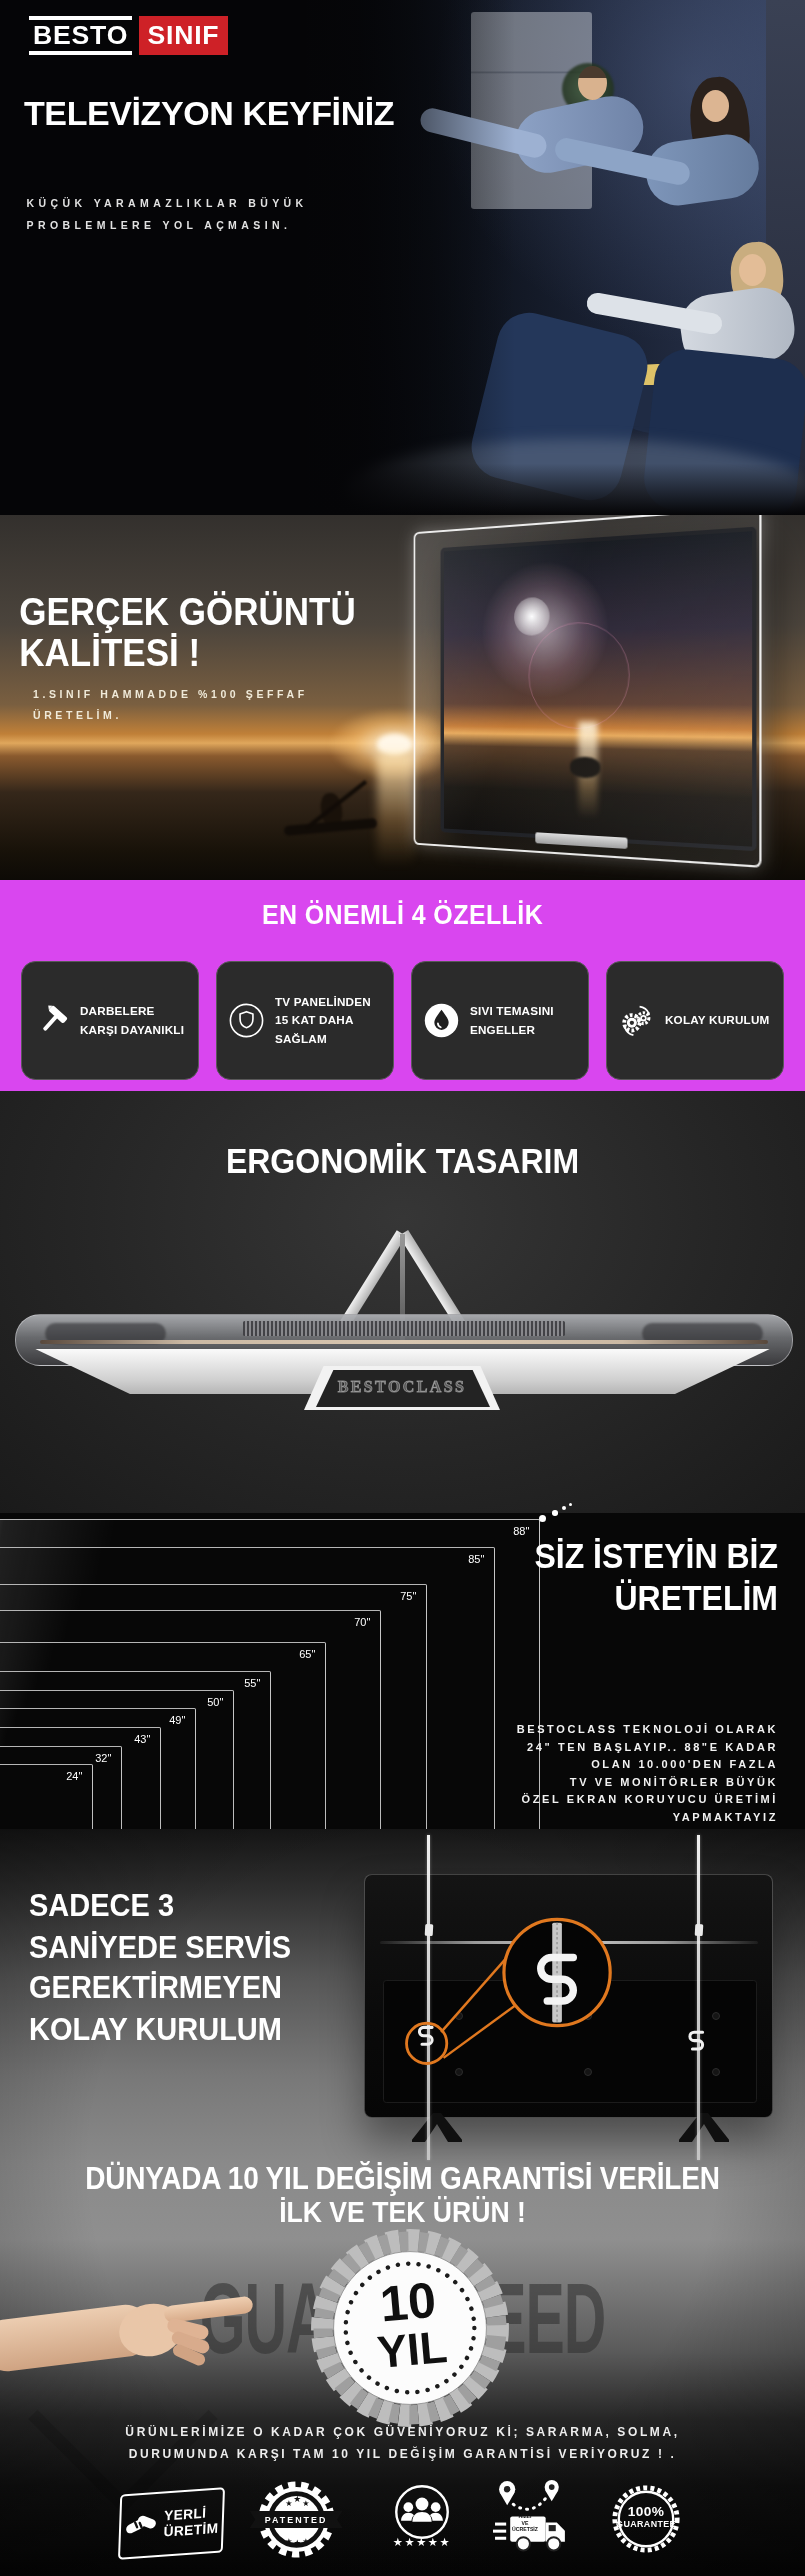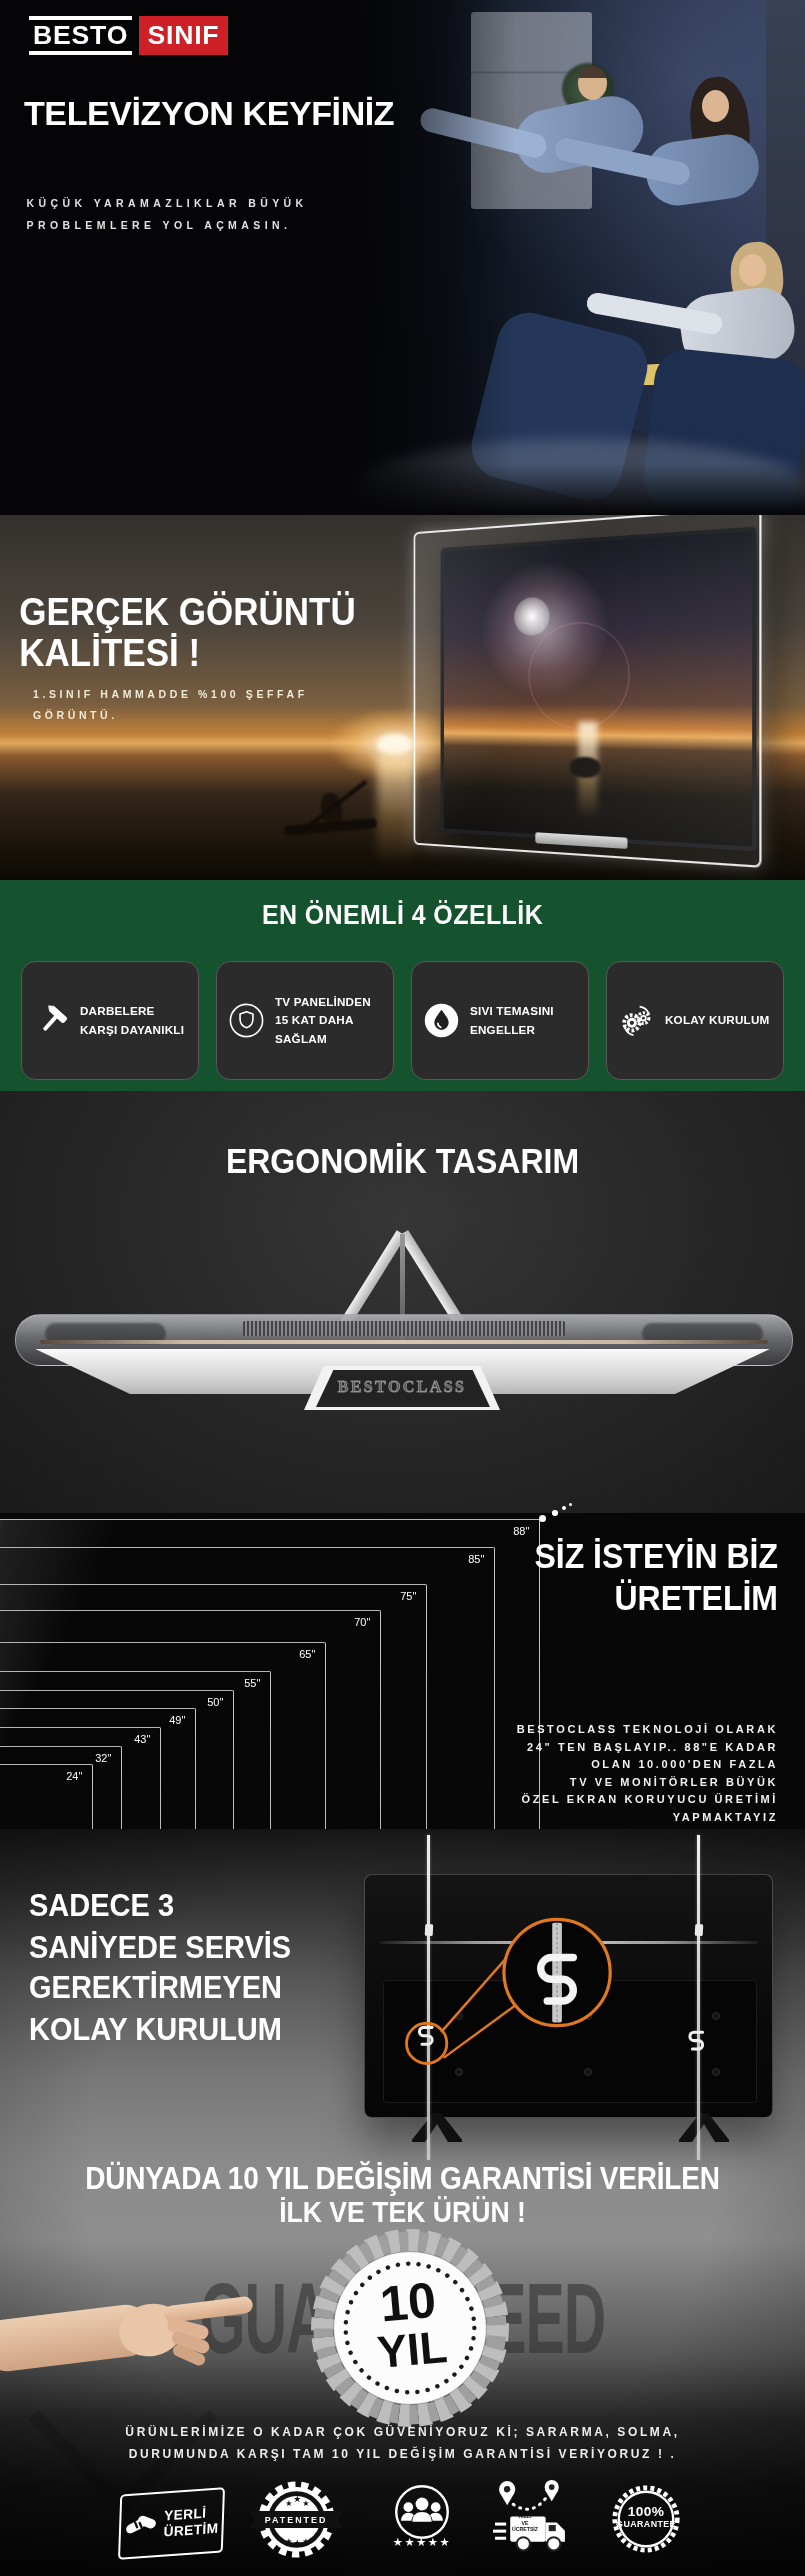--- a/index.html
+++ b/index.html
@@ -63,21 +63,21 @@
   .flare-core{position:absolute;left:25%;top:18%;width:39px;height:39px;border-radius:50%;
     background:radial-gradient(circle,#fff,rgba(255,225,235,0));}
   .flare-ring{position:absolute;left:30%;top:27%;width:105px;height:105px;border-radius:50%;border:1.6px solid rgba(230,140,180,.35);}
   .sun-col{position:absolute;left:47%;top:61%;width:19.3px;height:97px;filter:blur(3.2px);
     background:linear-gradient(180deg,rgba(255,245,220,.9),rgba(255,200,120,.3) 65%,transparent);}
   .q-kayak{position:absolute;left:44%;top:73%;width:32px;height:21px;background:#14100b;border-radius:45%;filter:blur(0.8px);}
   .q-stand{position:absolute;left:125px;top:308px;width:97px;height:11.3px;background:linear-gradient(#dcdcdc,#9a9a9a);
     border-radius:2.4px;transform:rotateY(-17deg);}
 
   
-  #features{top:880px;height:211px;background:#14532d;}
+  #features{top:880px;height:211px;background:#d946ef;}
   .f-title{left:0;top:19.3px;width:805px;text-align:center;font-size:25px;font-weight:800;letter-spacing:0.4px;}
   .cards{left:21px;top:81px;width:763px;display:flex;gap:17px;}
   .card{flex:1;height:119px;background:#2b2b2b;border:1.2px solid #595959;border-radius:14.5px;
     display:flex;align-items:center;padding:0 11.3px;gap:9.7px;box-sizing:border-box;}
   .card .ic{flex:none;width:37px;display:flex;justify-content:center;}
   .card .lbl{font-size:11.7px;font-weight:700;line-height:1.55;letter-spacing:0.2px;}
 
   
   #ergonomic{top:1091px;height:423px;background:radial-gradient(ellipse at 50% 30%,#363636 0%,#262626 55%,#1a1a1a 100%);}
   .e-title{left:0;top:50px;width:805px;text-align:center;font-size:32px;font-weight:800;}
@@ -218,21 +218,21 @@
       </div>
       <div class="q-stand"></div>
       <div class="q-protector"></div>
     </div>
     <div class="abs q-title condY">
       <div>GERÇEK GÖRÜNTÜ</div>
       <div>KALİTESİ !</div>
     </div>
     <div class="abs q-sub">
       <div>1.SINIF HAMMADDE %100 ŞEFFAF</div>
-      <div>GÖRÜNTÜ.</div>
+      <div>ÜRETELİM.</div>
     </div>
   </section>
 
   <section id="features">
     <div class="abs f-title condYC">EN ÖNEMLİ 4 ÖZELLİK</div>
     <div class="abs cards">
       <div class="card">
         <span class="ic">
           <svg width="32" height="32" viewBox="0 0 24 24">
               <g transform="rotate(42 12 12)" fill="#fff">

